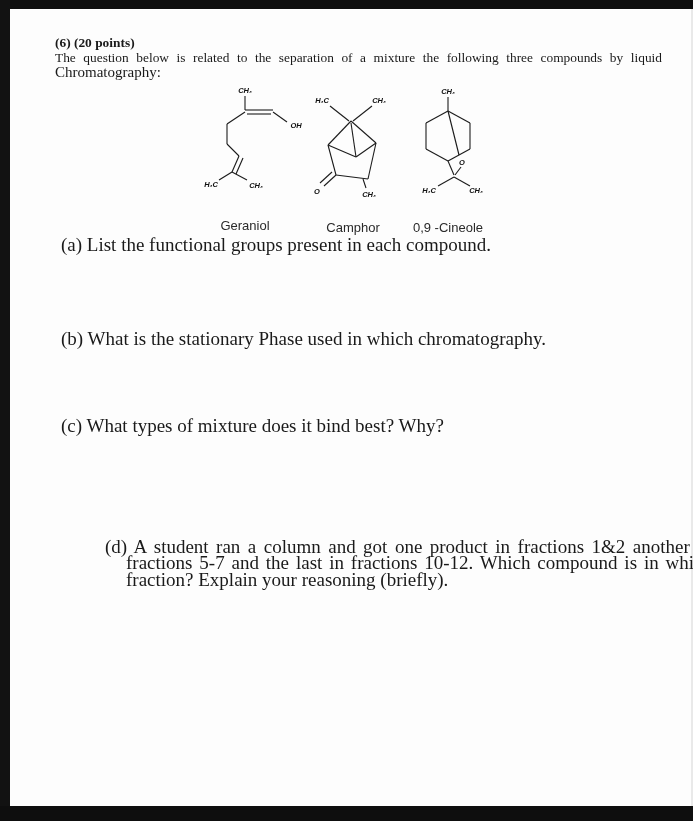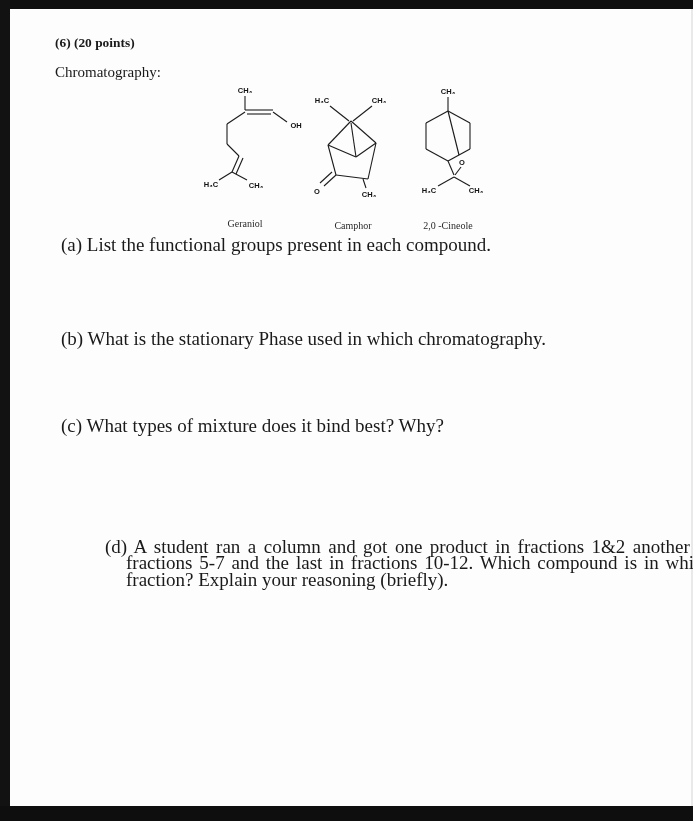--- a/index.html
+++ b/index.html
@@ -6,40 +6,41 @@
   .screen{position:relative;width:693px;height:821px;margin:0 auto;background:#fdba74;overflow:hidden;
           font-family:"Liberation Serif", serif;color:#1a1a1a;}
   .paper{position:absolute;left:0;top:0;right:0;bottom:0;background:#fdfdfd;border-right:2px solid #e9e9e9;}
   .bar{position:absolute;background:#0e0e0e;}
   .bar-top{left:0;top:0;width:693px;height:9px;}
   .bar-left{left:0;top:0;width:10px;height:821px;background:#121212;}
   .bar-bottom{left:0;top:806px;width:693px;height:15px;}
   .qheader{position:absolute;left:55px;top:35px;font-weight:bold;font-size:13.4px;}
   .intro1{position:absolute;left:55px;top:50px;width:607px;font-size:13.4px;text-align:justify;text-align-last:justify;}
   .intro2{position:absolute;left:55px;top:64px;font-size:15px;}
-  .struct{position:absolute;}
+  .struct{position:absolute;font-style:italic;}
   .struct svg line, .struct svg polyline{stroke:#1c1c1c;stroke-width:1.1;fill:none;}
   .struct svg text{font-family:"Liberation Sans", sans-serif;font-size:7.5px;fill:#111;font-weight:bold;}
-  .caption{position:absolute;width:90px;text-align:center;font-family:Liberation Serif, serif;
-           font-size:10px;color:#2a2a2a;}
+  .caption{position:absolute;width:90px;text-align:center;font-family:Liberation Sans, sans-serif;
+           font-size:13px;color:#2a2a2a;}
   .qpart{position:absolute;left:61px;font-size:19px;line-height:16.4px;padding-left:21px;text-indent:-21px;
          text-align:justify;}
   .qa{top:237px;} .qb{top:331px;} .qc{top:418px;} .qd{top:539px;width:586px;margin-left:44px;}
 </style>
 </head>
 <body>
 
 <div class="screen">
   <div class="paper"></div>
 
   <div class="bar bar-top"></div>
   <div class="bar bar-left"></div>
   <div class="bar bar-bottom"></div>
 
   <div class="qheader">(6) (20 points)</div>
+  <div class="intro1">The question below is related to the separation of a mixture the following three compounds by liquid</div>
   <div class="intro2">Chromatography:</div>
 
   <div class="struct" style="left:195px;top:83px;">
     <svg width="115" height="128" viewBox="0 0 115 128">
       <g>
         <line x1="50" y1="13" x2="50" y2="27"></line>
         <line x1="50" y1="27" x2="78" y2="27"></line>
         <line x1="52" y1="31" x2="76" y2="31"></line>
         <line x1="78" y1="29" x2="92" y2="39"></line>
         <line x1="50" y1="29" x2="32" y2="41"></line>
@@ -103,19 +104,19 @@
       </g>
       <text x="36" y="9" text-anchor="middle">CH₃</text>
       <text x="50" y="80" text-anchor="middle" fill="#c41414">O</text>
       <text x="17" y="108" text-anchor="middle">H₃C</text>
       <text x="64" y="108" text-anchor="middle">CH₃</text>
     </svg>
   </div>
 
   <div class="caption" style="left:200px;top:218px;">Geraniol</div>
   <div class="caption" style="left:308px;top:220px;">Camphor</div>
-  <div class="caption" style="left:403px;top:220px;">2,0 -Cineole</div>
+  <div class="caption" style="left:403px;top:220px;">0,9 -Cineole</div>
 
   <div class="qpart qa">(a) List the functional groups present in each compound.</div>
   <div class="qpart qb">(b) What is the stationary Phase used in which chromatography.</div>
   <div class="qpart qc">(c) What types of mixture does it bind best? Why?</div>
   <div class="qpart qd">(d) A student ran a column and got one product in fractions 1&amp;2 another in fractions 5-7 and the last in fractions 10-12. Which compound is in which fraction? Explain your reasoning (briefly).</div>
 </div>
 
 </body></html>

